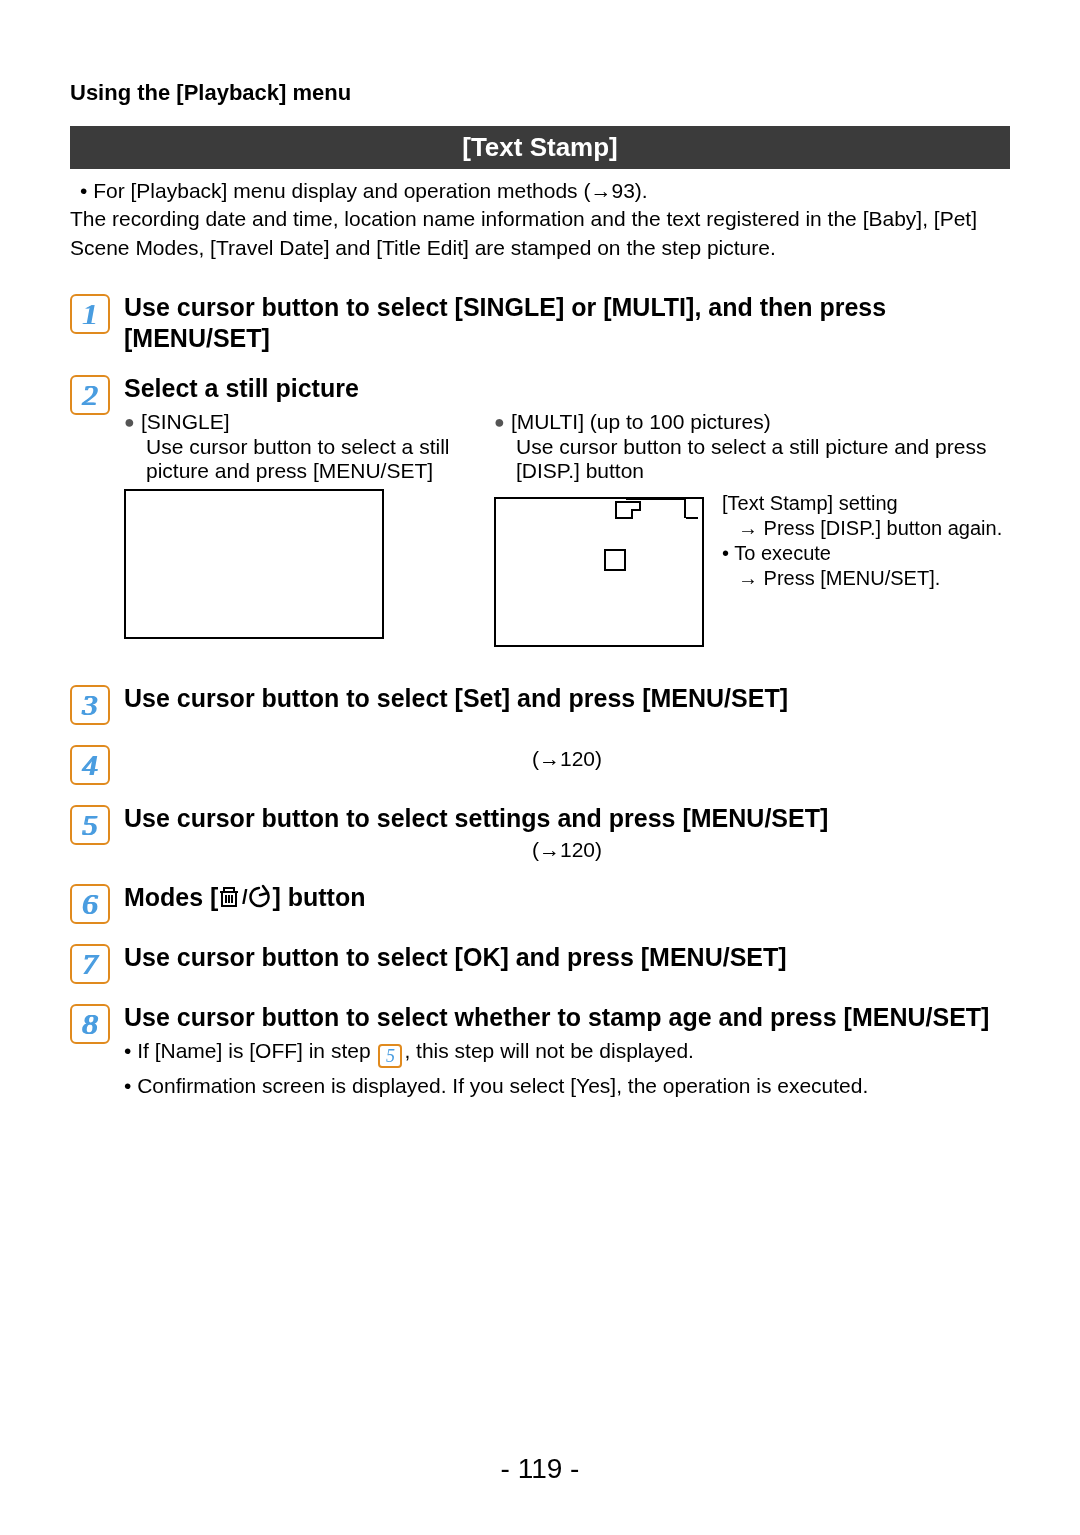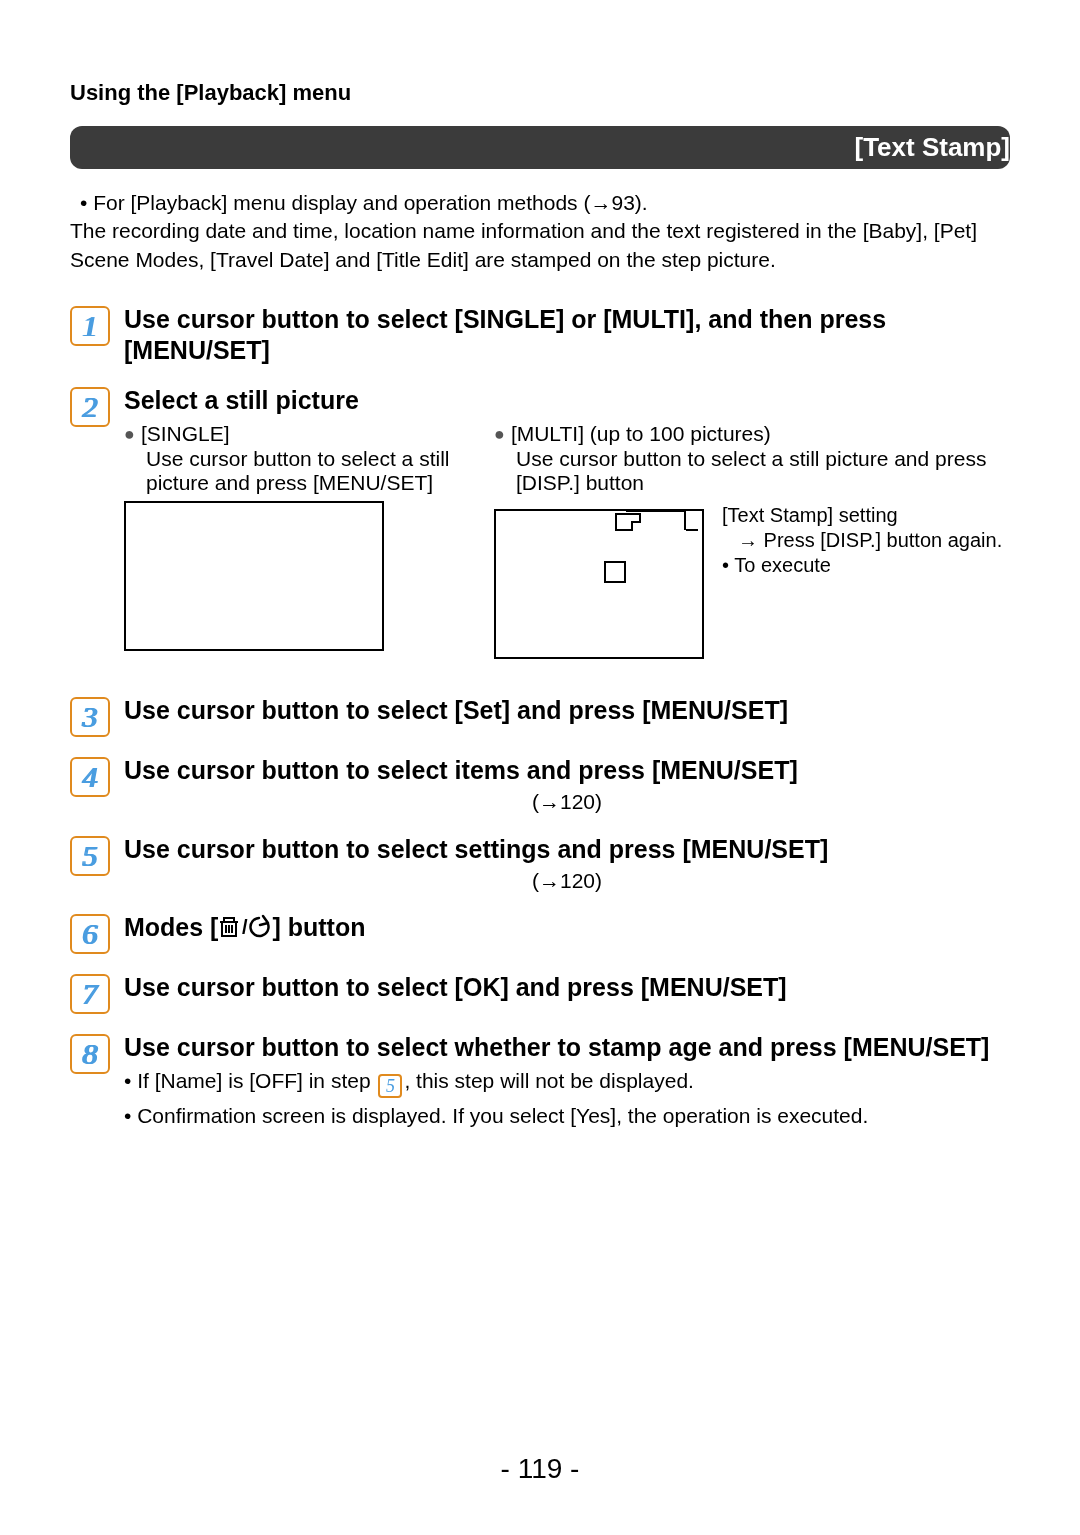--- a/index.html
+++ b/index.html
@@ -19,24 +19,23 @@
     font-weight: bold;
     font-size: 22px;
     margin-bottom: 20px;
     padding-right: 10px;
   }
   .section-title {
     background: #3b3b3b;
     color: #fff;
     font-weight: bold;
     font-size: 26px;
-    text-align: right;
+    text-align: center;
     padding: 6px 0;
-    margin-bottom: 20px;
-    border-radius: 12px;
+    margin-bottom: 8px;
   }
   .intro-block {
     font-size: 21px;
     line-height: 1.35;
     margin-bottom: 30px;
   }
   .intro-block .indent { padding-left: 10px; }
   .steps { }
   .step {
     display: flex;
@@ -236,20 +235,21 @@
               <div class="multi-placeholder">
                 <div class="marker-top"></div>
                 <div class="marker-mid"></div>
                 <div class="line-up"></div>
                 <div class="line-up2"></div>
               </div>
               <div class="callout">
                 <div>[Text Stamp] setting</div>
                 <div class="ci">→ Press [DISP.] button again.</div>
                 <div> • <span>To execute</span></div>
+                <div class="ci">→ Press [MENU/SET].</div>
               </div>
             </div>
           </div>
         </div>
       </div>
     </div>
 
     <div style="height:18px"></div>
 
     <div class="step">
@@ -259,21 +259,20 @@
       <div class="body">
         <div class="step-title">Use cursor button to select [Set] and press [MENU/SET]</div>
       </div>
     </div>
 
     <div class="step">
       <div class="num">
           <span>4</span>
         </div>
       <div class="body">
-        <div class="step-title">Use cursor button to select items and press [MENU/SET]</div>
         <div class="step-sub">(→120)</div>
       </div>
     </div>
 
     <div class="step">
       <div class="num">
           <span>5</span>
         </div>
       <div class="body">
         <div class="step-title">Use cursor button to select settings and press [MENU/SET]</div>

